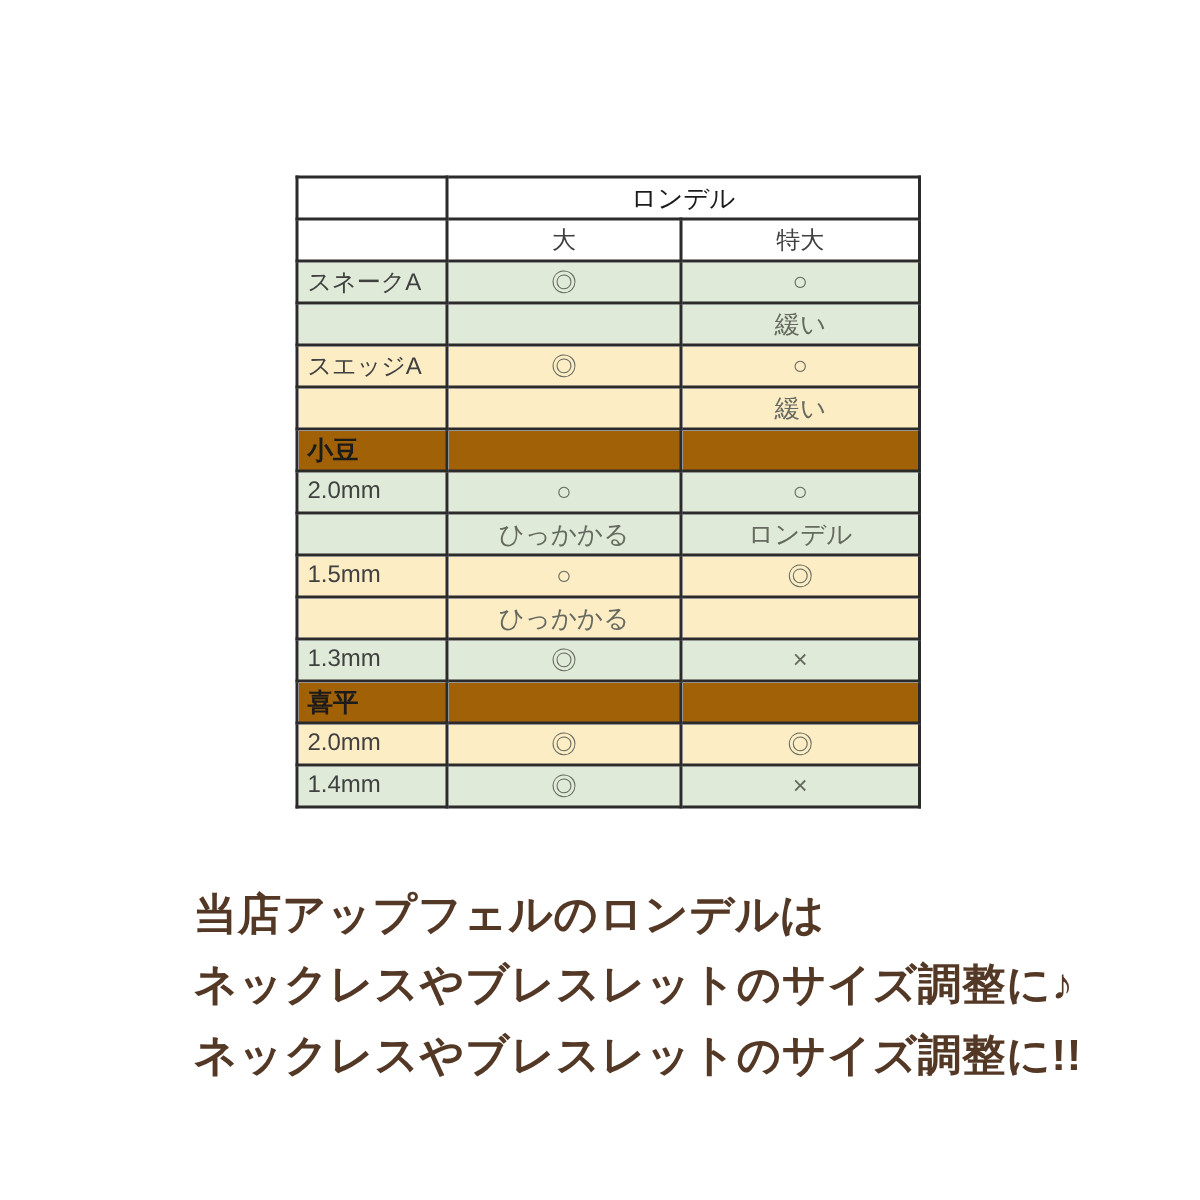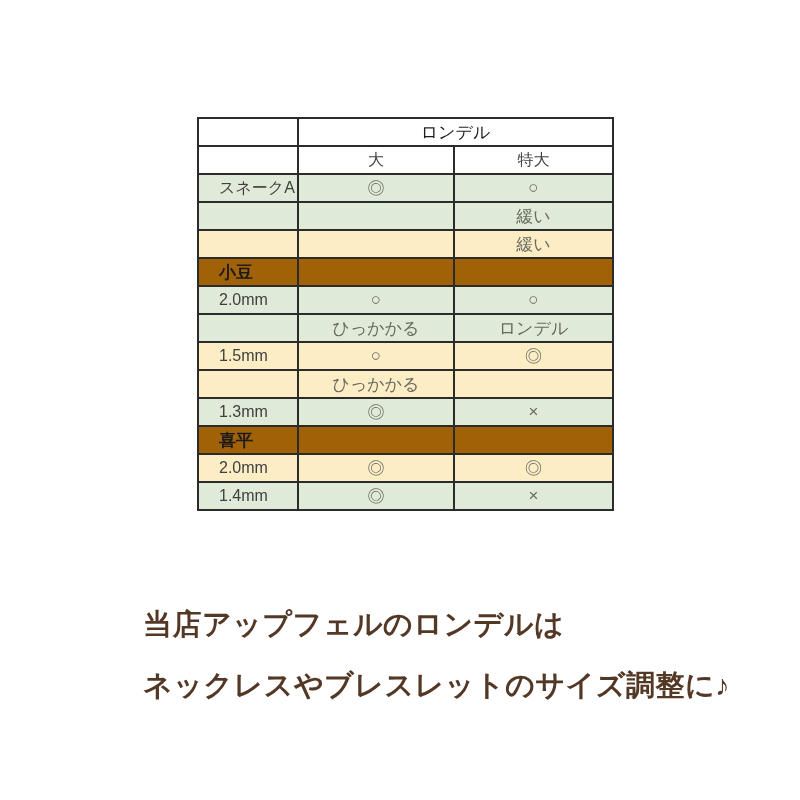--- a/index.html
+++ b/index.html
@@ -46,21 +46,21 @@
     text-align:center;
     vertical-align:middle;
     overflow:hidden;
     white-space:nowrap;
   }
   .col-label{width:100px;}
   .col-dai{width:156px;}
   .col-tokudai{width:159px;}
   .result-table th.row-label{
     text-align:left;
-    padding-left:20px;
+    padding-left:6px;
   }
   .result-table .group-header{
     font-weight:normal;
     color:var(--black);
     font-size:17px;
   }
   .result-table tr.subhead th{border-top-width:1px;}
   .result-table tr.note th,.result-table tr.note td{border-top-width:1px;}
   tr.green th,tr.green td{background:var(--green);}
   tr.yellow th,tr.yellow td{background:var(--yellow);}
@@ -76,21 +76,21 @@
   }
   .footer{
     position:absolute;
     left:127px;top:586px;
     color:var(--brown);
     font-size:29px;
     font-weight:bold;
     line-height:45px;
     letter-spacing:0.5px;
   }
-  .footer p{margin:16px;}
+  .footer p{margin:2px;}
 </style>
 </head>
 <body>
 
 <div class="page">
 
 
   <table class="result-table">
     <colgroup>
       <col class="col-label">
@@ -111,20 +111,25 @@
     <tbody id="tbody">
         <tr class="green data">
     <th class="row-label">スネークA</th>
     <td class="symbol">◎</td>
     <td class="symbol">○</td>
   </tr>
         <tr class="green note">
     <th class="row-label"></th>
     <td class="symbol"></td>
     <td class="symbol">緩い</td>
+  </tr>
+        <tr class="yellow data">
+    <th class="row-label">スエッジA</th>
+    <td class="symbol">◎</td>
+    <td class="symbol">○</td>
   </tr>
         <tr class="yellow note">
     <th class="row-label"></th>
     <td class="symbol"></td>
     <td class="symbol">緩い</td>
   </tr>
         <tr class="white section">
     <th class="row-label">小豆</th>
     <td class="symbol"></td>
     <td class="symbol"></td>
@@ -168,15 +173,16 @@
     <th class="row-label">1.4mm</th>
     <td class="symbol">◎</td>
     <td class="symbol">×</td>
   </tr>
       </tbody>
   </table>
 
   <div class="footer">
     <p>当店アップフェルのロンデルは</p>
     <p>ネックレスやブレスレットのサイズ調整に♪</p>
+    <p>ネックレスやブレスレットのサイズ調整に!!</p>
   </div>
 
 </div>
 
 </body></html>

